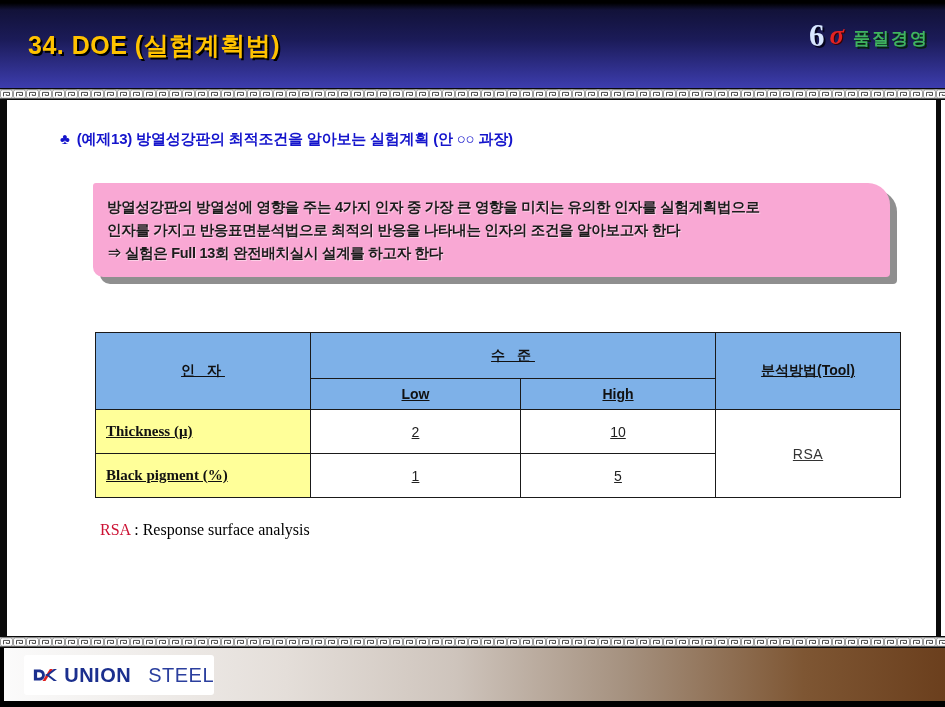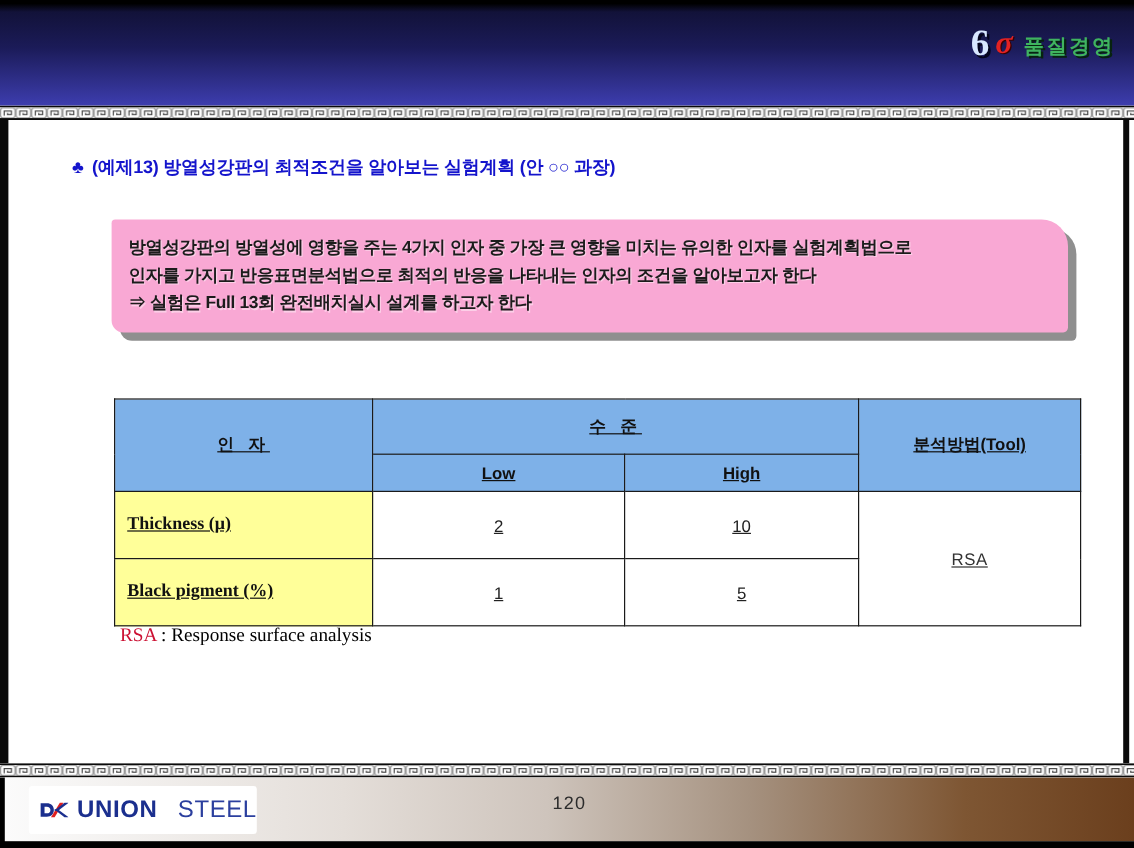--- a/index.html
+++ b/index.html
@@ -66,21 +66,21 @@
     border-collapse: collapse; table-layout: fixed;
   }
   .doe-table td {
     border: 1.6px solid #1a1a1a; font-size: 14px; color: #111;
     text-align: center; vertical-align: middle; text-decoration: underline;
   }
   .doe-table .hdr { background: #7eb1e8; font-weight: bold; }
   .doe-table .hdr-kr { letter-spacing: 4px; }
   .doe-table .row1 td { height: 46px; }
   .doe-table .row2 td { height: 31px; }
-  .doe-table .brow td { height: 56px; }
+  .doe-table .brow td { height: 44px; }
   .doe-table .factor-cell {
     background: #ffff99; text-align: left; padding-left: 10px;
     font-family: "Liberation Serif", serif; font-weight: bold; font-size: 15px;
   }
   .doe-table .val { color: #222; }
   .doe-table .tool-val { color: #333; letter-spacing: 0.5px; }
   
   .footnote {
     position: absolute; left: 100px; top: 521px;
     font-family: "Liberation Serif", serif; font-size: 16px; color: #000;
@@ -106,20 +106,21 @@
     position: absolute; left: 0; right: 0; top: 13px; text-align: center;
     font-size: 15px; color: #2c2c2c; letter-spacing: 1px;
   }
 </style>
 </head>
 <body>
 
 <div class="page">
 
   <div class="header">
+    <div class="slide-title">34. DOE (실험계획법)</div>
     <div class="sigma-logo">
       <span class="six">6</span><span class="sigma">σ</span><span class="brand">품질경영</span>
     </div>
   </div>
 
   <div class="strip top">
     <svg preserveAspectRatio="none">
       <defs>
         <pattern id="gk-top" width="13" height="12" patternUnits="userSpaceOnUse">
           <rect width="13" height="12" fill="#efefef"></rect>
@@ -201,16 +202,15 @@
       <svg width="50" height="30" viewBox="0 0 56 30">
         <path d="M2 2 h12 c8 0 13.5 5 13.5 13 S22 28 14 28 H2 Z M9.5 8.5 h4.2 c4.6 0 7.2 2.6 7.2 6.5 s-2.6 6.5-7.2 6.5 H9.5 Z" fill="#1b2f8e" fill-rule="evenodd"></path>
         <polygon points="22,29 39,1 46,1 29,29" fill="#e02020"></polygon>
         <polygon points="28,16.5 48,1 56,1 35,17" fill="#1b2f8e"></polygon>
         <polygon points="28,13.5 35,13.5 56,29 48,29" fill="#1b2f8e"></polygon>
       </svg>
       <span class="logo-text">
         <span class="union">UNION</span><span class="steel">STEEL</span>
       </span>
     </div>
-    <div class="page-num">120</div>
   </div>
 
 </div>
 
 </body></html>

